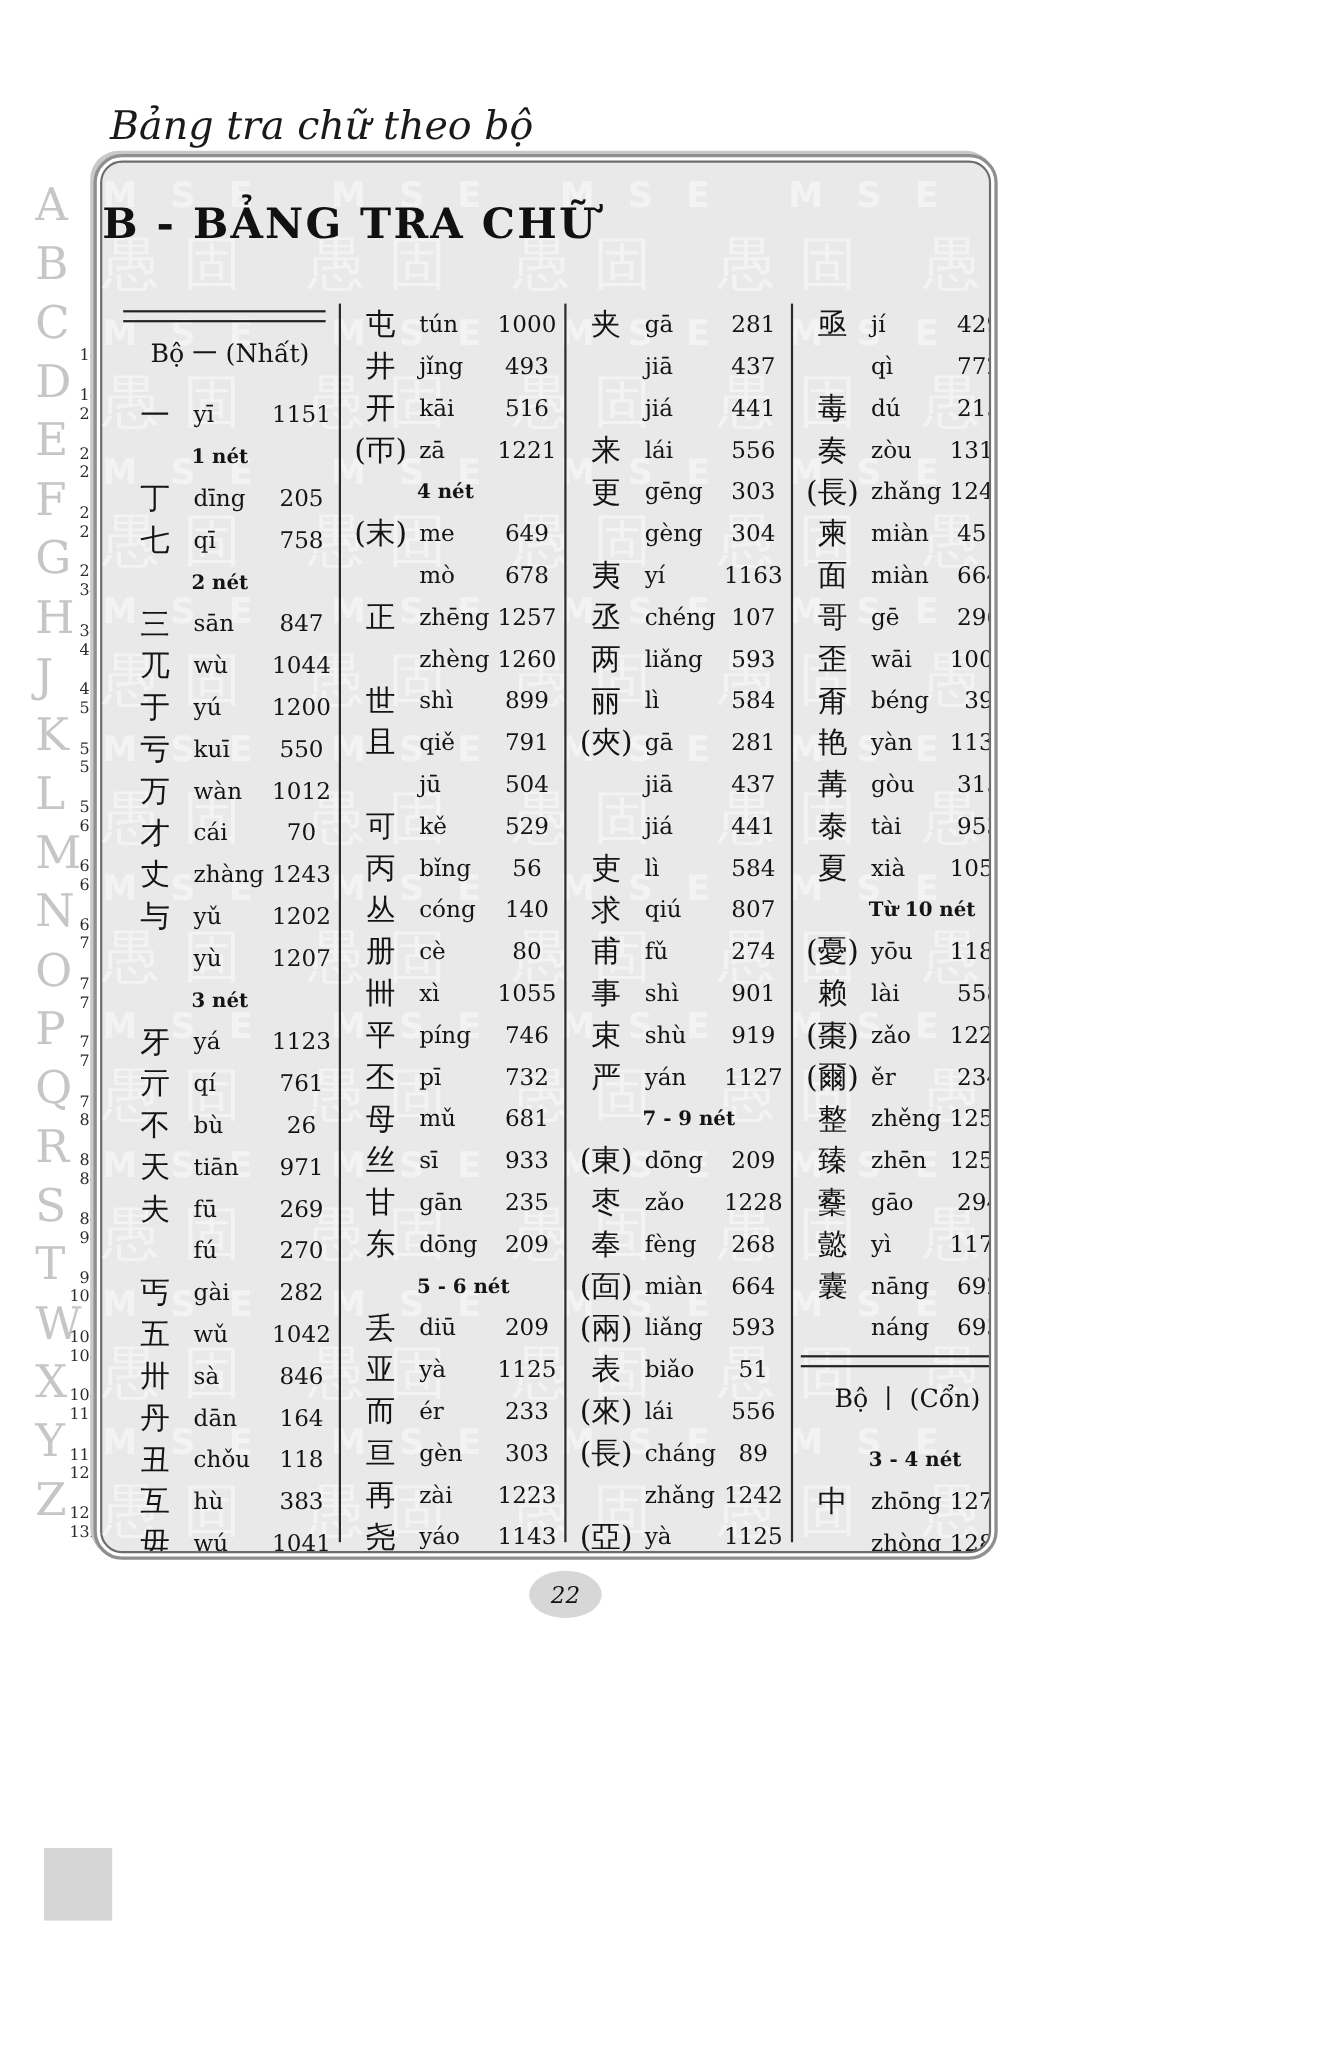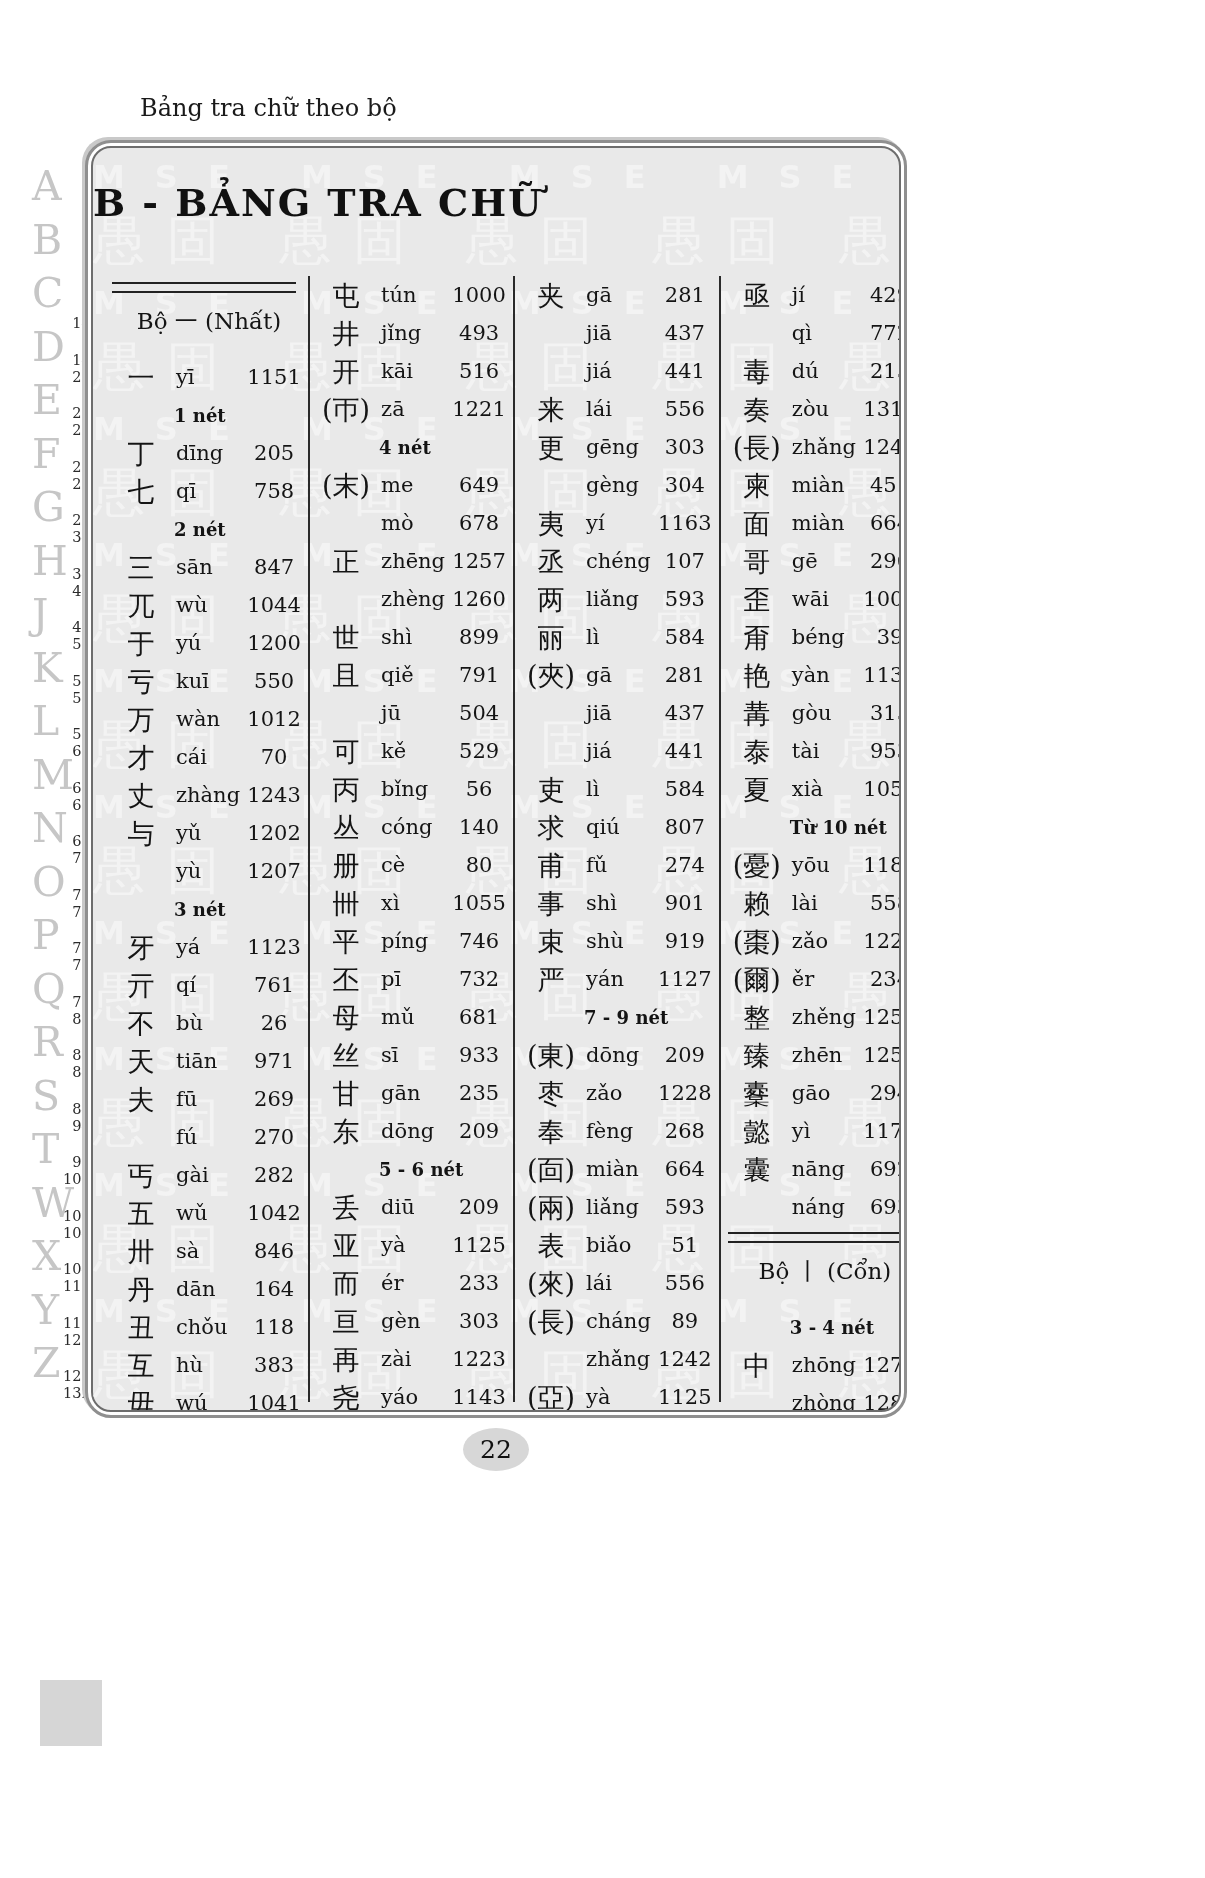--- a/index.html
+++ b/index.html
@@ -1,21 +1,21 @@
 <!DOCTYPE html>
 <html><head>
 <meta charset="utf-8">
 <style>
   html,body{margin:0;padding:0;}
   body{
     width:1205px;height:1878px;position:relative;background:#ffffff;
     font-family:"DejaVu Serif", serif;color:#141414;overflow:hidden;
   }
   
-  .heading{position:absolute;left:100px;top:94px;font-size:24px;color:#1a1a1a;margin-left:40px;}
+  .heading{position:absolute;left:100px;top:94px;font-style:italic;font-size:36px;color:#1a1a1a;}
   
   .alphabet{position:absolute;left:32px;top:166px;width:78px;}
   .alpha-item{position:relative;height:53.5px;}
   .alpha-letter{font-size:41px;line-height:1;color:#c6c6c6;}
   .alpha-range{position:absolute;left:26px;top:25px;width:42px;display:flex;flex-direction:column;
     font-size:14.5px;line-height:1.2;color:#2b2b2b;text-align:right;}
   .margin-tab{position:absolute;left:40px;top:1680px;width:62px;height:66px;background:#d6d6d6;}
   
   .panel-outer{position:absolute;left:85px;top:140px;width:822px;height:1278px;box-sizing:border-box;
     border:3px solid #8f8f8f;border-radius:26px;background:#ffffff;padding:3px;
@@ -35,22 +35,22 @@
   .tcol:not(:last-child){border-right:2px solid #2a2a2a;}
   .trow{height:38px;display:flex;align-items:center;position:relative;}
   .c-char{width:62px;font-size:27px;line-height:1;text-align:center;flex:none;}
   .c-py{flex:1;font-size:21px;padding-left:4px;}
   .c-num{width:68px;flex:none;font-size:21px;text-align:center;}
   .trow-sub{height:38px;display:flex;align-items:center;padding-left:64px;font-weight:bold;font-size:18px;}
   .trow-section{height:76px;box-sizing:border-box;text-align:center;}
   .dbl-rule{height:7px;border-top:2px solid #222;border-bottom:2px solid #222;margin:6px 12px 13px 2px;}
   .section-label{font-size:23px;text-align:center;}
   
-  .page-badge{position:absolute;left:463px;top:1428px;width:66px;height:43px;background:#d7d7d7;
-    border-radius:50%;display:flex;align-items:center;justify-content:center;font-size:25px;color:#111;}
+  .page-badge{position:absolute;left:481px;top:1428px;width:66px;height:43px;background:#d7d7d7;
+    border-radius:50%;display:flex;align-items:center;justify-content:center;font-size:21px;color:#111;font-style:italic;}
 </style>
 </head>
 <body>
 
 <div class="heading">Bảng tra chữ theo bộ</div>
 
 <div class="alphabet">
     <div class="alpha-item"><span class="alpha-letter">A</span><span class="alpha-range">
         <span>1</span>
         <span>9</span>

